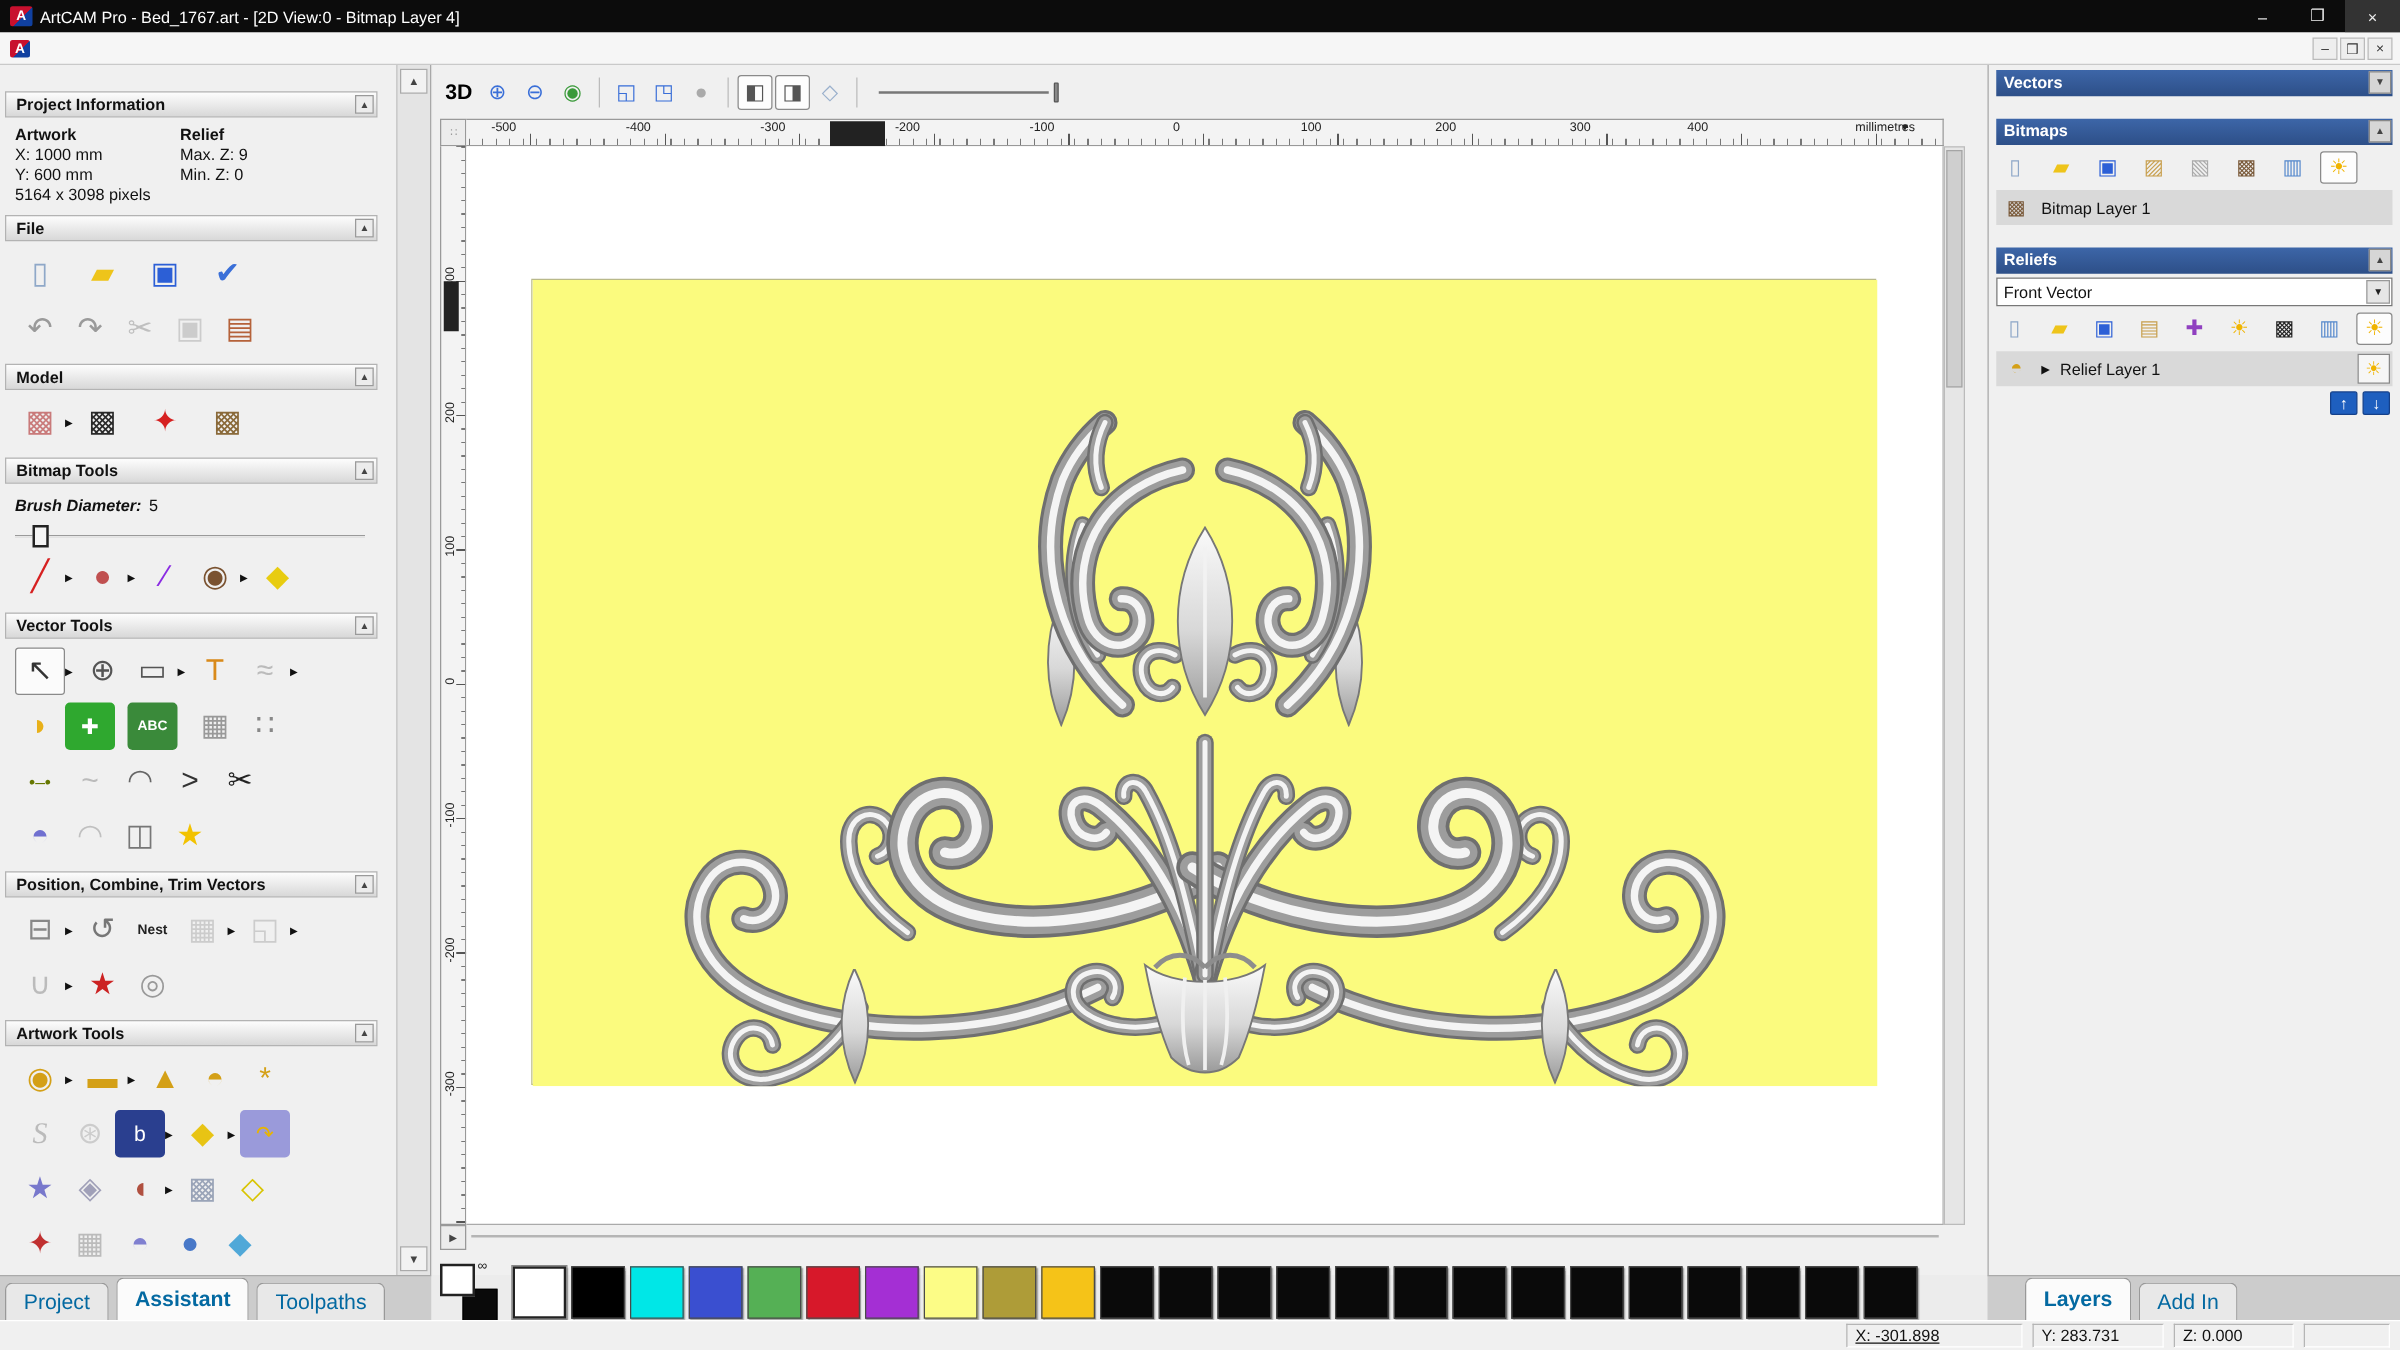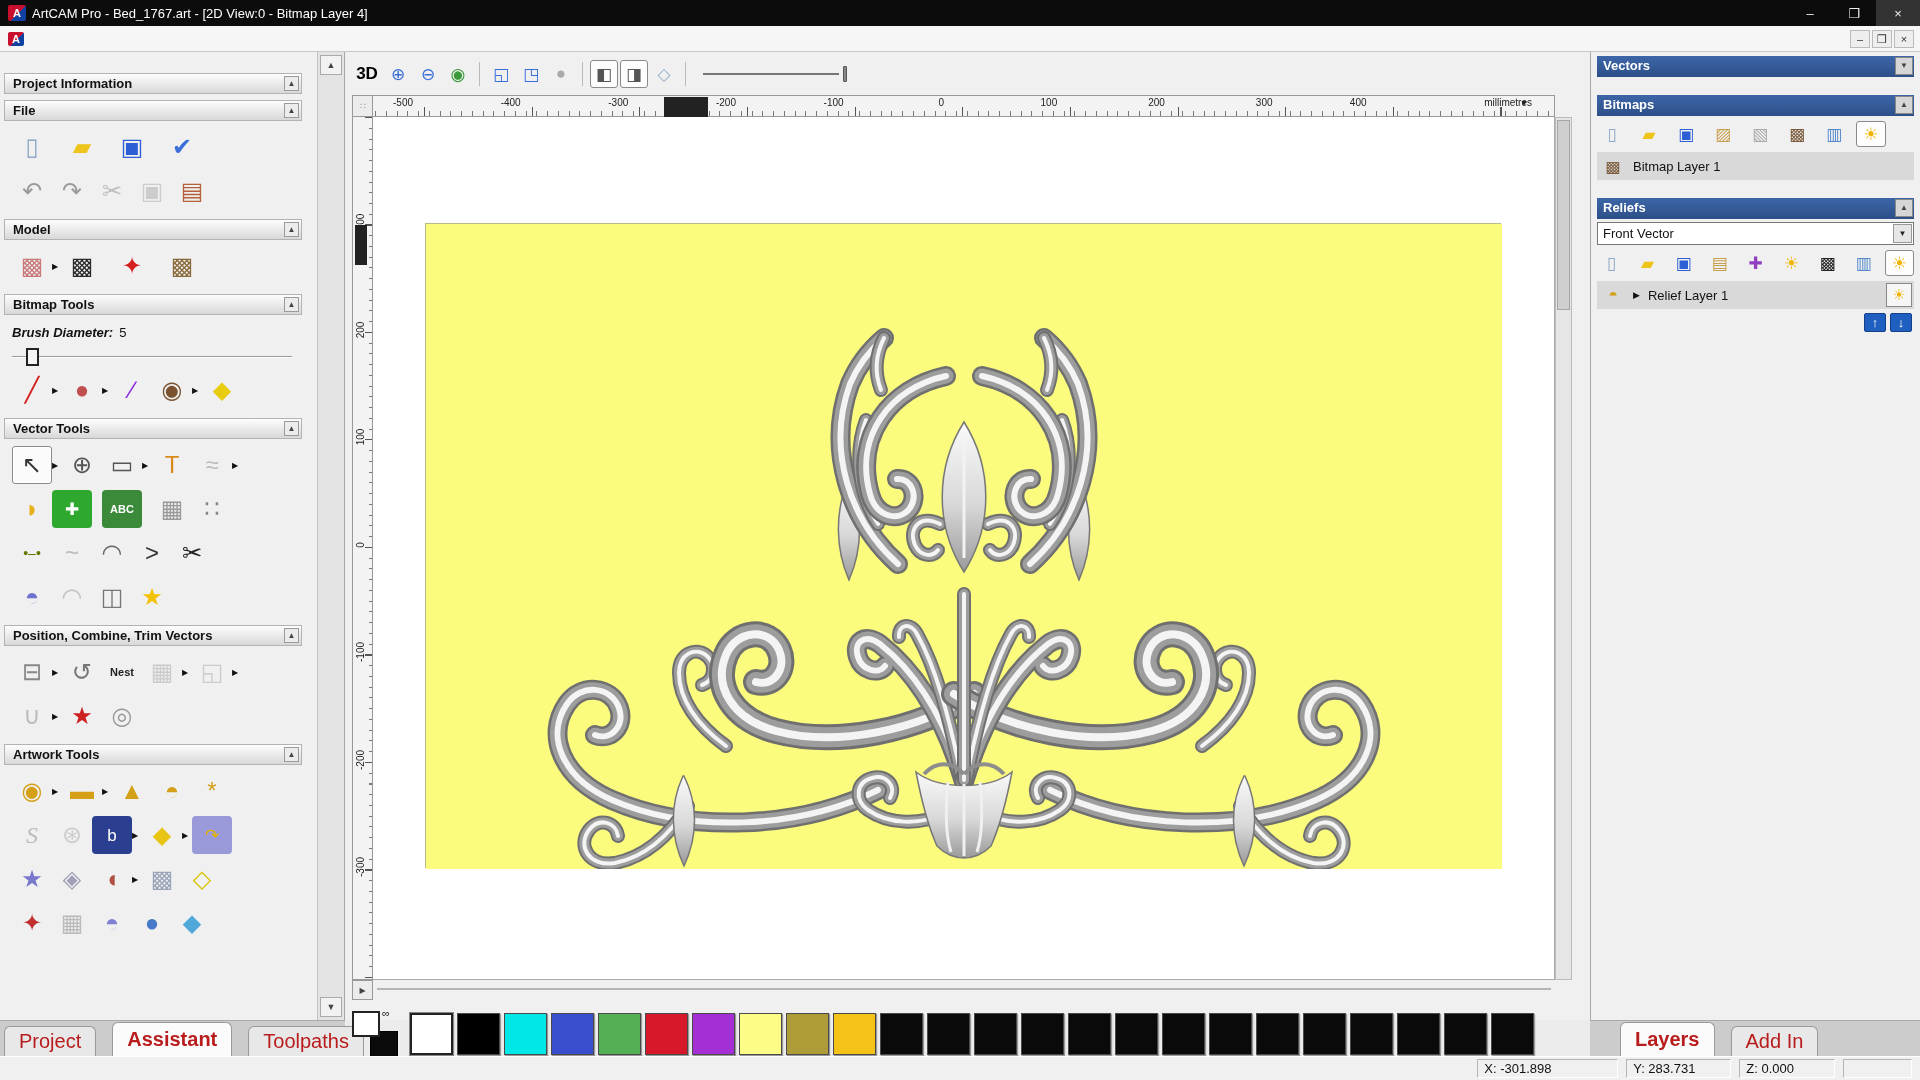--- a/index.html
+++ b/index.html
@@ -39,21 +39,21 @@
   .slider .track{position:absolute;left:0;right:0;top:8px;height:2px;background:#9a9a9a;border-bottom:1px solid #fff;}
   .slider .handle{position:absolute;left:14px;top:0;width:13px;height:18px;background:#f4f4f4;border:2px solid #222;}
   .nest{font-size:11px;font-weight:bold;line-height:10px;text-align:center;}
 
   .lp-scroll{position:absolute;right:0;top:0;width:27px;height:968px;background:#e4e4e4;border-left:1px solid #c2c2c2;}
   .lp-scroll .sbtn{position:absolute;left:2px;width:22px;height:20px;background:#f2f2f2;border:1px solid #aaa;color:#555;font-size:9px;display:flex;align-items:center;justify-content:center;}
   .lp-scroll .up{top:3px;}
   .lp-scroll .dn{bottom:3px;}
 
   .left-tabs{position:absolute;left:0;top:1020px;width:345px;height:36px;background:#cccccc;border-top:1px solid #aaa;display:flex;align-items:flex-end;padding-left:4px;}
-  .tab{height:30px;padding:0 14px;background:#e8e8e8;border:1px solid #999;border-bottom:none;border-radius:6px 6px 0 0;font-size:20px;color:#b91c1c;display:flex;align-items:center;margin-right:16px;}
+  .tab{height:30px;padding:0 14px;background:#e8e8e8;border:1px solid #999;border-bottom:none;border-radius:6px 6px 0 0;font-size:17px;color:#0369a1;display:flex;align-items:center;margin-right:6px;}
   .tab.active{background:#fbfbfb;height:34px;font-weight:bold;}
 
   
   .center{position:absolute;left:346px;top:52px;width:1244px;height:968px;background:#f0f0f0;}
   .view-toolbar{position:absolute;left:6px;top:4px;height:36px;display:flex;align-items:center;gap:2px;}
   .vtb{width:28px;height:28px;display:flex;align-items:center;justify-content:center;font-size:17px;border-radius:3px;color:#333;}
   .vtb.b3d{font-weight:bold;font-size:17px;color:#000;width:30px;}
   .vtb.pressed{border:1px solid #8a8a8a;background:#fdfdfd;}
   .vsep{width:1px;height:24px;background:#bbb;margin:0 5px;}
   .opacity-slider{position:relative;width:150px;height:24px;margin-left:10px;}
@@ -105,21 +105,21 @@
   .updown{display:flex;justify-content:flex-end;gap:4px;margin:2px 8px;}
   .udbtn{width:22px;height:19px;background:#1e5fbf;color:#fff;font-size:13px;display:flex;align-items:center;justify-content:center;border:1px solid #14408a;border-radius:2px;}
   .combo{position:relative;margin:3px 6px;height:23px;background:#fff;border:1px solid #777;font-size:13px;color:#111;line-height:21px;padding-left:5px;}
   .combo .drop{position:absolute;right:1px;top:1px;width:19px;height:19px;background:#e6e6e6;border:1px solid #999;display:flex;align-items:center;justify-content:center;font-size:8px;color:#222;}
   .rp-tabs{position:absolute;left:0;top:1020px;width:330px;height:36px;background:#cccccc;border-top:1px solid #aaa;display:flex;align-items:flex-end;padding-left:30px;}
 
   
   .statusbar{position:absolute;left:0;top:1056px;width:1920px;height:24px;background:#f0f0f0;border-top:1px solid #fff;display:flex;align-items:center;font-size:13px;color:#111;}
   .scell{height:19px;border:1px solid #b5b5b5;border-right-color:#fff;border-bottom-color:#fff;margin-right:8px;line-height:17px;padding-left:6px;background:#f0f0f0;}
   .scell.fill{width:1478px;margin-left:4px;border:none;}
-  .sx{width:142px;}
+  .sx{width:142px;text-decoration:underline;}
   .sy{width:106px;}
   .sz{width:96px;}
   .se1{width:70px;padding:0;}
 </style>
 </head>
 <body>
 
 <div class="screen">
 
   <div class="titlebar">
@@ -140,20 +140,33 @@
       <span class="mdibtn">×</span>
     </div>
   </div>
 
   <div class="left-panel">
    <div class="lp-content">
 
     <div class="sec-header">
       <span>Project Information</span>
       <span class="collapse" style="color: rgb(68, 68, 68);">▲</span>
+    </div>
+    <div class="pi-grid">
+      <div class="pi-col">
+        <b>Artwork</b>
+        <span>X: 1000 mm</span><br>
+        <span>Y: 600 mm</span><br>
+        <span>5164 x 3098 pixels</span>
+      </div>
+      <div class="pi-col">
+        <b>Relief</b>
+        <span>Max. Z: 9</span><br>
+        <span>Min. Z: 0</span>
+      </div>
     </div>
 
     <div class="sec-header">
       <span>File</span>
       <span class="collapse" style="color: rgb(68, 68, 68);">▲</span>
     </div>
     <div class="icon-row">
       <span class="ic" style="color: rgb(143, 168, 200);">▯</span>
           <span class="gap"></span>
       <span class="ic" style="color: rgb(238, 196, 26);">▰</span>

